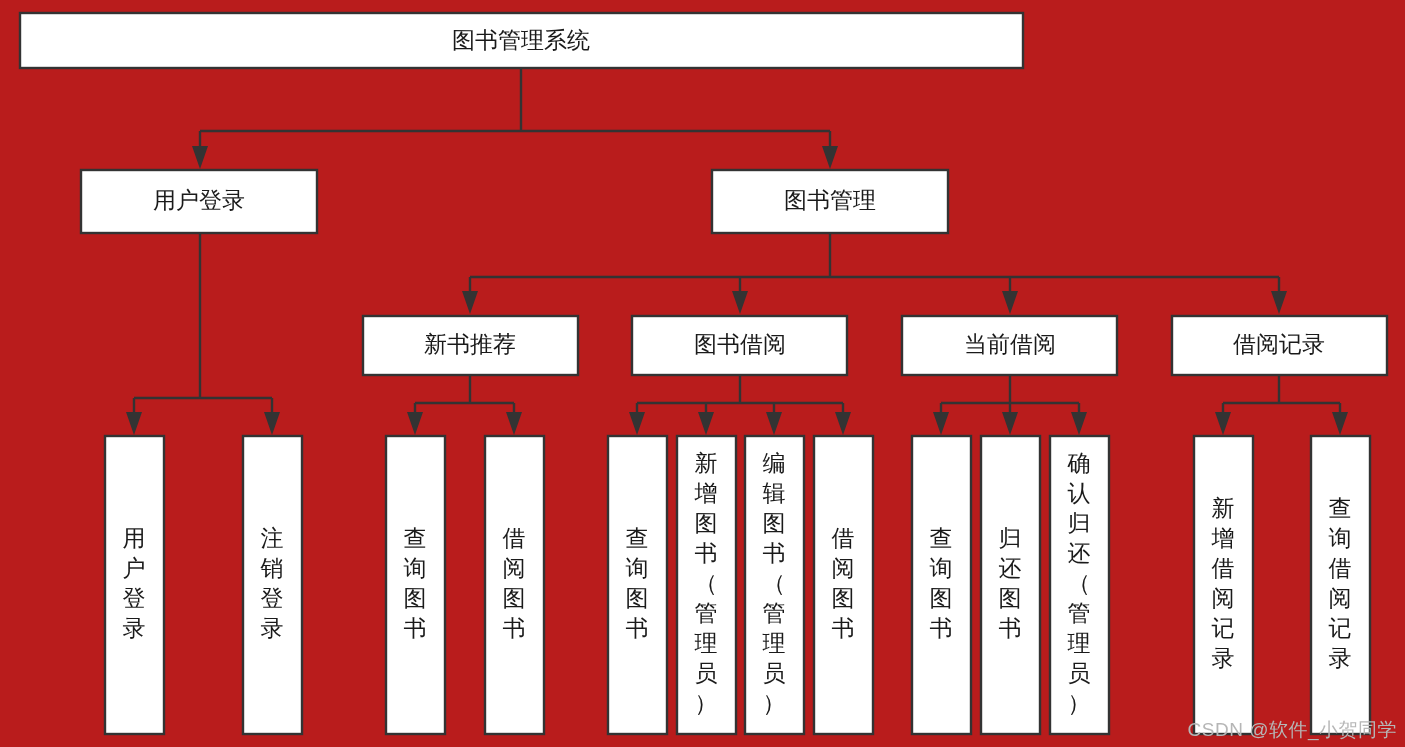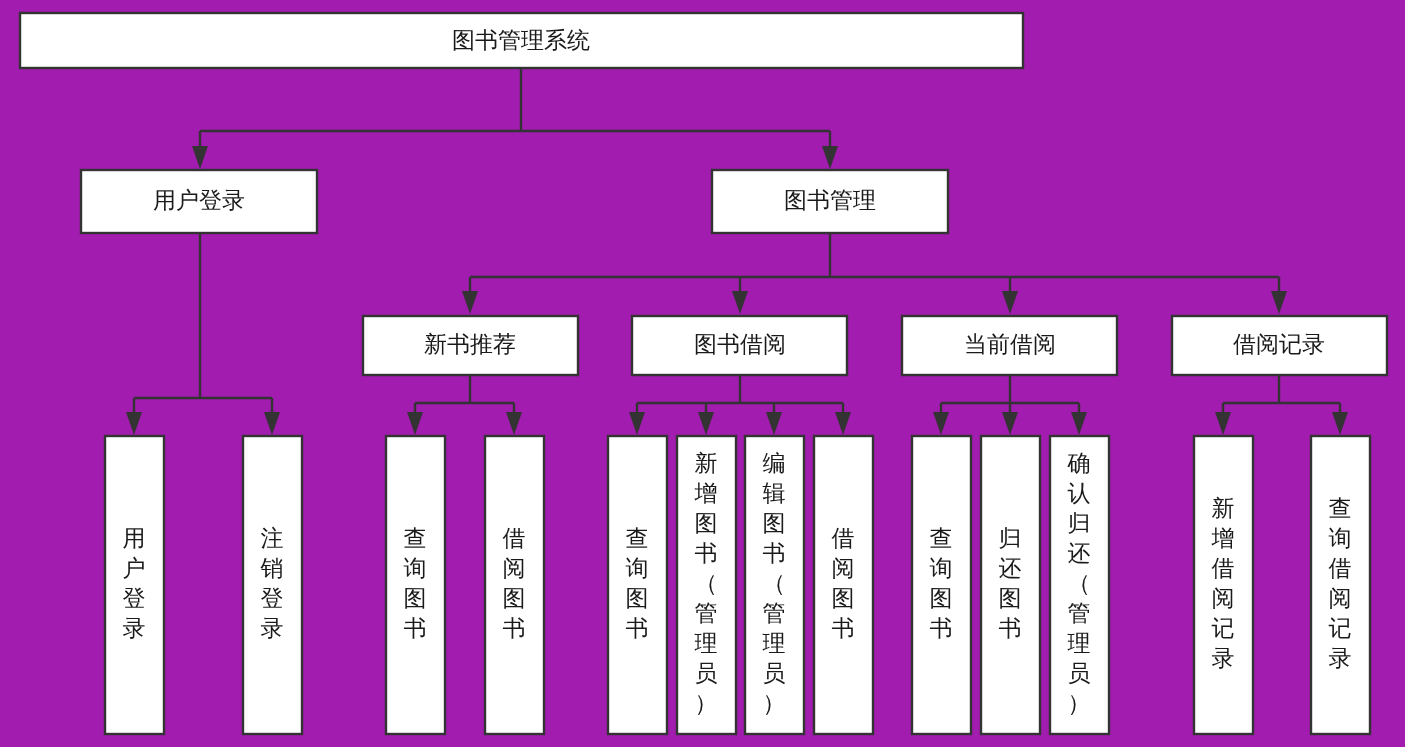--- a/index.html
+++ b/index.html
@@ -10,21 +10,21 @@
   body {
     width: 1405px;
     height: 747px;
     overflow: hidden;
     font-family: "Liberation Sans", "DejaVu Sans", sans-serif;
   }
   #diagram-root {
     position: relative;
     width: 1405px;
     height: 747px;
-    background: #a21caf;
+    background: #b91c1c;
     text-decoration: underline;
   }
   svg.flow {
     position: absolute;
     left: 0;
     top: 0;
     width: 1405px;
     height: 747px;
   }
   .node-box {
@@ -208,14 +208,15 @@
       <text class="node-label-v" x="1223" y="436"><tspan x="1223" y="510">新</tspan><tspan x="1223" y="540">增</tspan><tspan x="1223" y="570">借</tspan><tspan x="1223" y="600">阅</tspan><tspan x="1223" y="630">记</tspan><tspan x="1223" y="660">录</tspan></text>
     </g>
 
     <g>
       <rect class="node-box" x="1311" y="436" width="59" height="298"></rect>
       <text class="node-label-v" x="1340" y="436"><tspan x="1340" y="510">查</tspan><tspan x="1340" y="540">询</tspan><tspan x="1340" y="570">借</tspan><tspan x="1340" y="600">阅</tspan><tspan x="1340" y="630">记</tspan><tspan x="1340" y="660">录</tspan></text>
     </g>
 
   </svg>
 
+  <div class="watermark">CSDN @软件_小贺同学</div>
 
 </div>
 
 </body></html>

